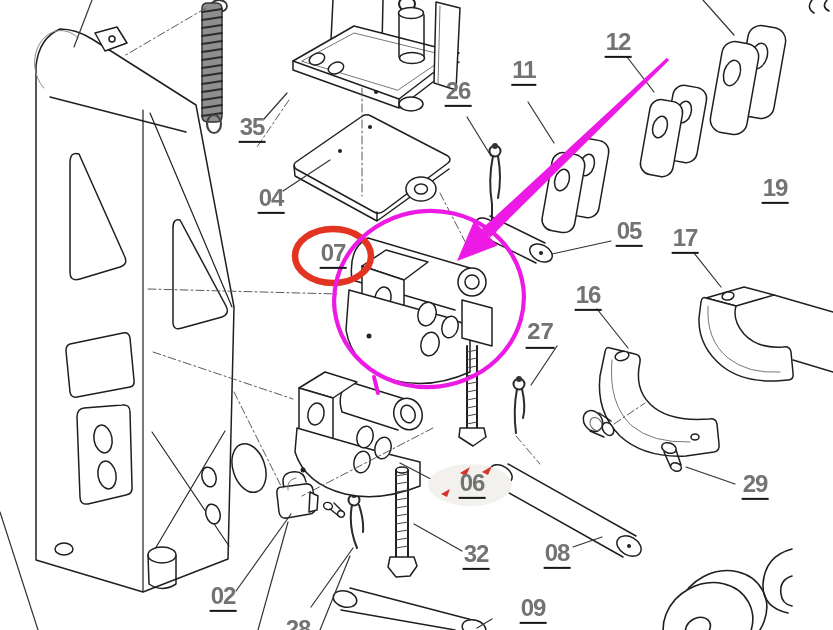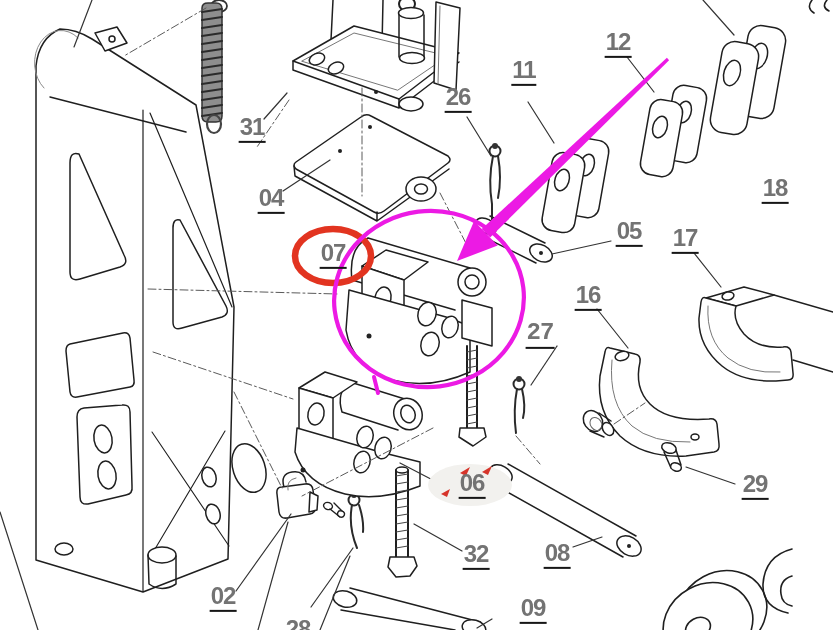--- a/index.html
+++ b/index.html
@@ -282,26 +282,26 @@
     <ellipse class="magenta-stroke" cx="429" cy="299" rx="95" ry="88" transform="rotate(-7 429 299)" fill="none" stroke="#ec1ae4" stroke-width="4.2"></ellipse>
     <path class="magenta-stroke" d="M374,377 L378,393" stroke="#ec1ae4" stroke-width="4" fill="none"></path>
   </g>
   <g class="magenta-fill" fill="#ec1ae4" stroke="none">
     <polygon points="666.9,57.8 481.7,229.0 490.1,237.6 669.1,60.2"></polygon>
     <polygon points="457,261 474.1,221.1 497.7,245.6"></polygon>
   </g>
 </svg>
 
 <div class="labels">
-      <div class="part-label" style="left: 252px; top: 130px;">31</div>
+      <div class="part-label" style="left: 252px; top: 130px;">35</div>
       <div class="part-label" style="left: 271px; top: 201px;">04</div>
-      <div class="part-label" style="left: 458px; top: 100px;">26</div>
+      <div class="part-label" style="left: 458px; top: 94px;">26</div>
       <div class="part-label" style="left: 524px; top: 73px;">11</div>
       <div class="part-label" style="left: 618px; top: 45px;">12</div>
-      <div class="part-label" style="left: 775px; top: 191px;">18</div>
+      <div class="part-label" style="left: 775px; top: 191px;">19</div>
       <div class="part-label" style="left: 629px; top: 234px;">05</div>
       <div class="part-label" style="left: 685px; top: 241px;">17</div>
       <div class="part-label highlighted" style="left: 333px; top: 256px;">07</div>
       <div class="part-label" style="left: 588px; top: 298px;">16</div>
       <div class="part-label" style="left: 540px; top: 336px; font-family: Liberation Mono, monospace;">27</div>
       <div class="part-label" style="left: 472px; top: 486px;">06</div>
       <div class="part-label" style="left: 755px; top: 487px;">29</div>
       <div class="part-label" style="left: 476px; top: 557px;">32</div>
       <div class="part-label" style="left: 557px; top: 556px; text-align: right;">08</div>
       <div class="part-label" style="left: 223px; top: 599px;">02</div>

